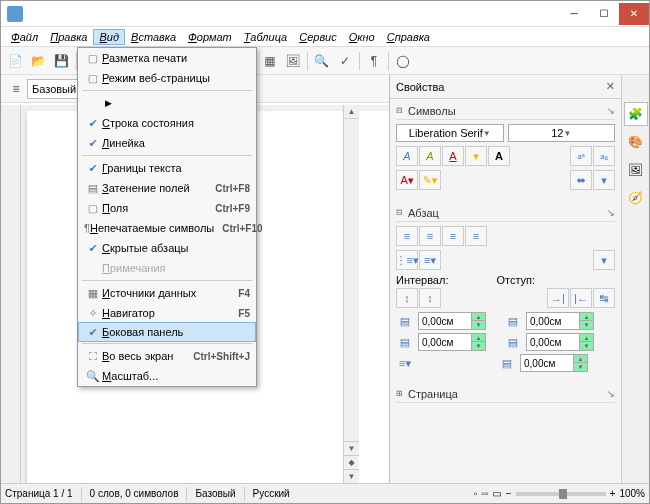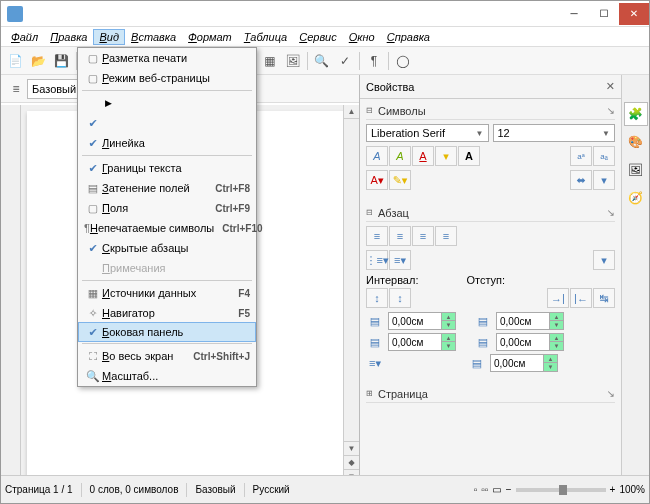--- a/index.html
+++ b/index.html
@@ -43,55 +43,55 @@
 .dd-item:hover, .dd-item.hl { background: #cde6f7; border: 1px solid #7eb4ea; padding: 0 5px; height: 20px; margin: -1px 0; position: relative; }
 .dd-check { width: 18px; text-align: center; color: #4a7ebb; font-size: 11px; }
 .dd-icon { width: 18px; text-align: center; color: #777; font-size: 11px; }
 .dd-label { flex: 1; }
 .dd-label.disabled { color: #aaa; }
 .dd-shortcut { color: #555; font-size: 10px; padding-left: 8px; font-weight: bold; }
 .dd-arrow { width: 10px; text-align: right; font-size: 9px; }
 .dd-sep { height: 1px; background: #ccc; margin: 2px 4px; }
 
 
-.sidebar { position: absolute; top: 74px; right: 0; bottom: 20px; width: 290px; background: #f4f4f4; border-left: 1px solid #bbb; display: flex; }
+.sidebar { position: absolute; top: 74px; right: 0; bottom: 20px; width: 260px; background: #f4f4f4; border-left: 1px solid #bbb; display: flex; }
 .sb-content { flex: 1; display: flex; flex-direction: column; }
 .sb-tabs { width: 28px; background: #f0f0f0; border-left: 1px solid #ccc; display: flex; flex-direction: column; gap: 2px; padding-top: 26px; }
 .sb-tab { width: 24px; height: 24px; margin: 1px auto; display: flex; align-items: center; justify-content: center; cursor: pointer; border: 1px solid transparent; font-size: 12px; }
 .sb-tab.active { background: #fff; border-color: #bbb; }
 
 .sb-title { height: 24px; display: flex; align-items: center; padding: 0 6px; font-size: 11px; border-bottom: 1px solid #ccc; }
 .sb-title-close { margin-left: auto; cursor: pointer; color: #666; }
 
 .sb-section { padding: 3px 6px; }
 .sb-section-header { height: 18px; display: flex; align-items: center; font-size: 11px; color: #333; cursor: pointer; border-bottom: 1px solid #ddd;}
 .sb-section-header .exp { width: 12px; font-size: 8px; color: #666; }
 .sb-section-body { padding: 4px 0; }
 
 .font-row { display: flex; gap: 4px; margin-bottom: 4px; }
-.combo { flex: 1; height: 18px; border: 1px solid #aaa; background: #fff; display: flex; align-items: center; padding: 0 4px; font-size: 11px; justify-content: space-between; }
+.combo { flex: 1; height: 18px; border: 1px solid #aaa; background: #fff; display: flex; align-items: center; padding: 0 4px; font-size: 11px; justify-content: center; }
 .combo-sm { width: 42px; }
 
 .btn-row { display: flex; gap: 1px; margin-bottom: 4px; }
 .sbtn { width: 22px; height: 20px; border: 1px solid #ccc; background: #f7f7f7; display: flex; align-items: center; justify-content: center; cursor: pointer; font-size: 11px; color: #4a7ebb; }
 .sbtn.k { color: #000; font-weight: bold; }
 .spacer { flex: 1; }
 
 .spin-row { display: flex; align-items: center; gap: 4px; margin-bottom: 3px; }
 .spin { display: flex; border: 1px solid #aaa; background: #86efac; height: 18px; }
 .spin input { border: none; width: 52px; padding: 0 3px; font-size: 10px; outline: none; }
 .spin-btns { display: flex; flex-direction: column; width: 14px; }
 .spin-btns span { height: 9px; display: flex; align-items: center; justify-content: center; font-size: 6px; border-left: 1px solid #aaa; cursor: pointer; color:#666; }
 .spin-btns span:first-child { border-bottom: 1px solid #aaa; }
 .spin-icon { width: 18px; text-align: center; color: #4a7ebb; }
 
 .label-sm { font-size: 11px; margin-bottom: 2px; display: block; }
 
 
-.statusbar { position: absolute; bottom: 0; left: 0; right: 0; height: 28px; background: #f0f0f0; border-top: 1px solid #ccc; display: flex; align-items: center; font-size: 10px; padding: 0 4px; gap: 8px; }
+.statusbar { position: absolute; bottom: 0; left: 0; right: 0; height: 20px; background: #f0f0f0; border-top: 1px solid #ccc; display: flex; align-items: center; font-size: 10px; padding: 0 4px; gap: 8px; }
 .status-sep { width: 1px; height: 14px; background: #ccc; }
 .status-zoom { margin-left: auto; display: flex; align-items: center; gap: 4px; }
 .zoom-slider { width: 90px; height: 4px; background: #ccc; position: relative; }
 .zoom-thumb { width: 8px; height: 10px; background: #888; position: absolute; top: -3px; left: 48%; }
 </style>
 </head>
 <body>
 
 <div class="titlebar">
   <div class="titlebar-icon"></div>
@@ -166,20 +166,21 @@
       <span class="dd-icon">▢</span>
       <span class="dd-label"><u>Р</u>ежим веб-страницы</span>
     </div>
     <div class="dd-sep"></div>
     <div class="dd-item">
       <span class="dd-icon"></span>
       <span class="dd-arrow">▶</span>
     </div>
     <div class="dd-item">
       <span class="dd-check">✔</span>
+      <span class="dd-label"><u>С</u>трока состояния</span>
     </div>
     <div class="dd-item">
       <span class="dd-check">✔</span>
       <span class="dd-label"><u>Л</u>инейка</span>
     </div>
     <div class="dd-sep"></div>
     <div class="dd-item">
       <span class="dd-check">✔</span>
       <span class="dd-label"><u>Г</u>раницы текста</span>
     </div>

